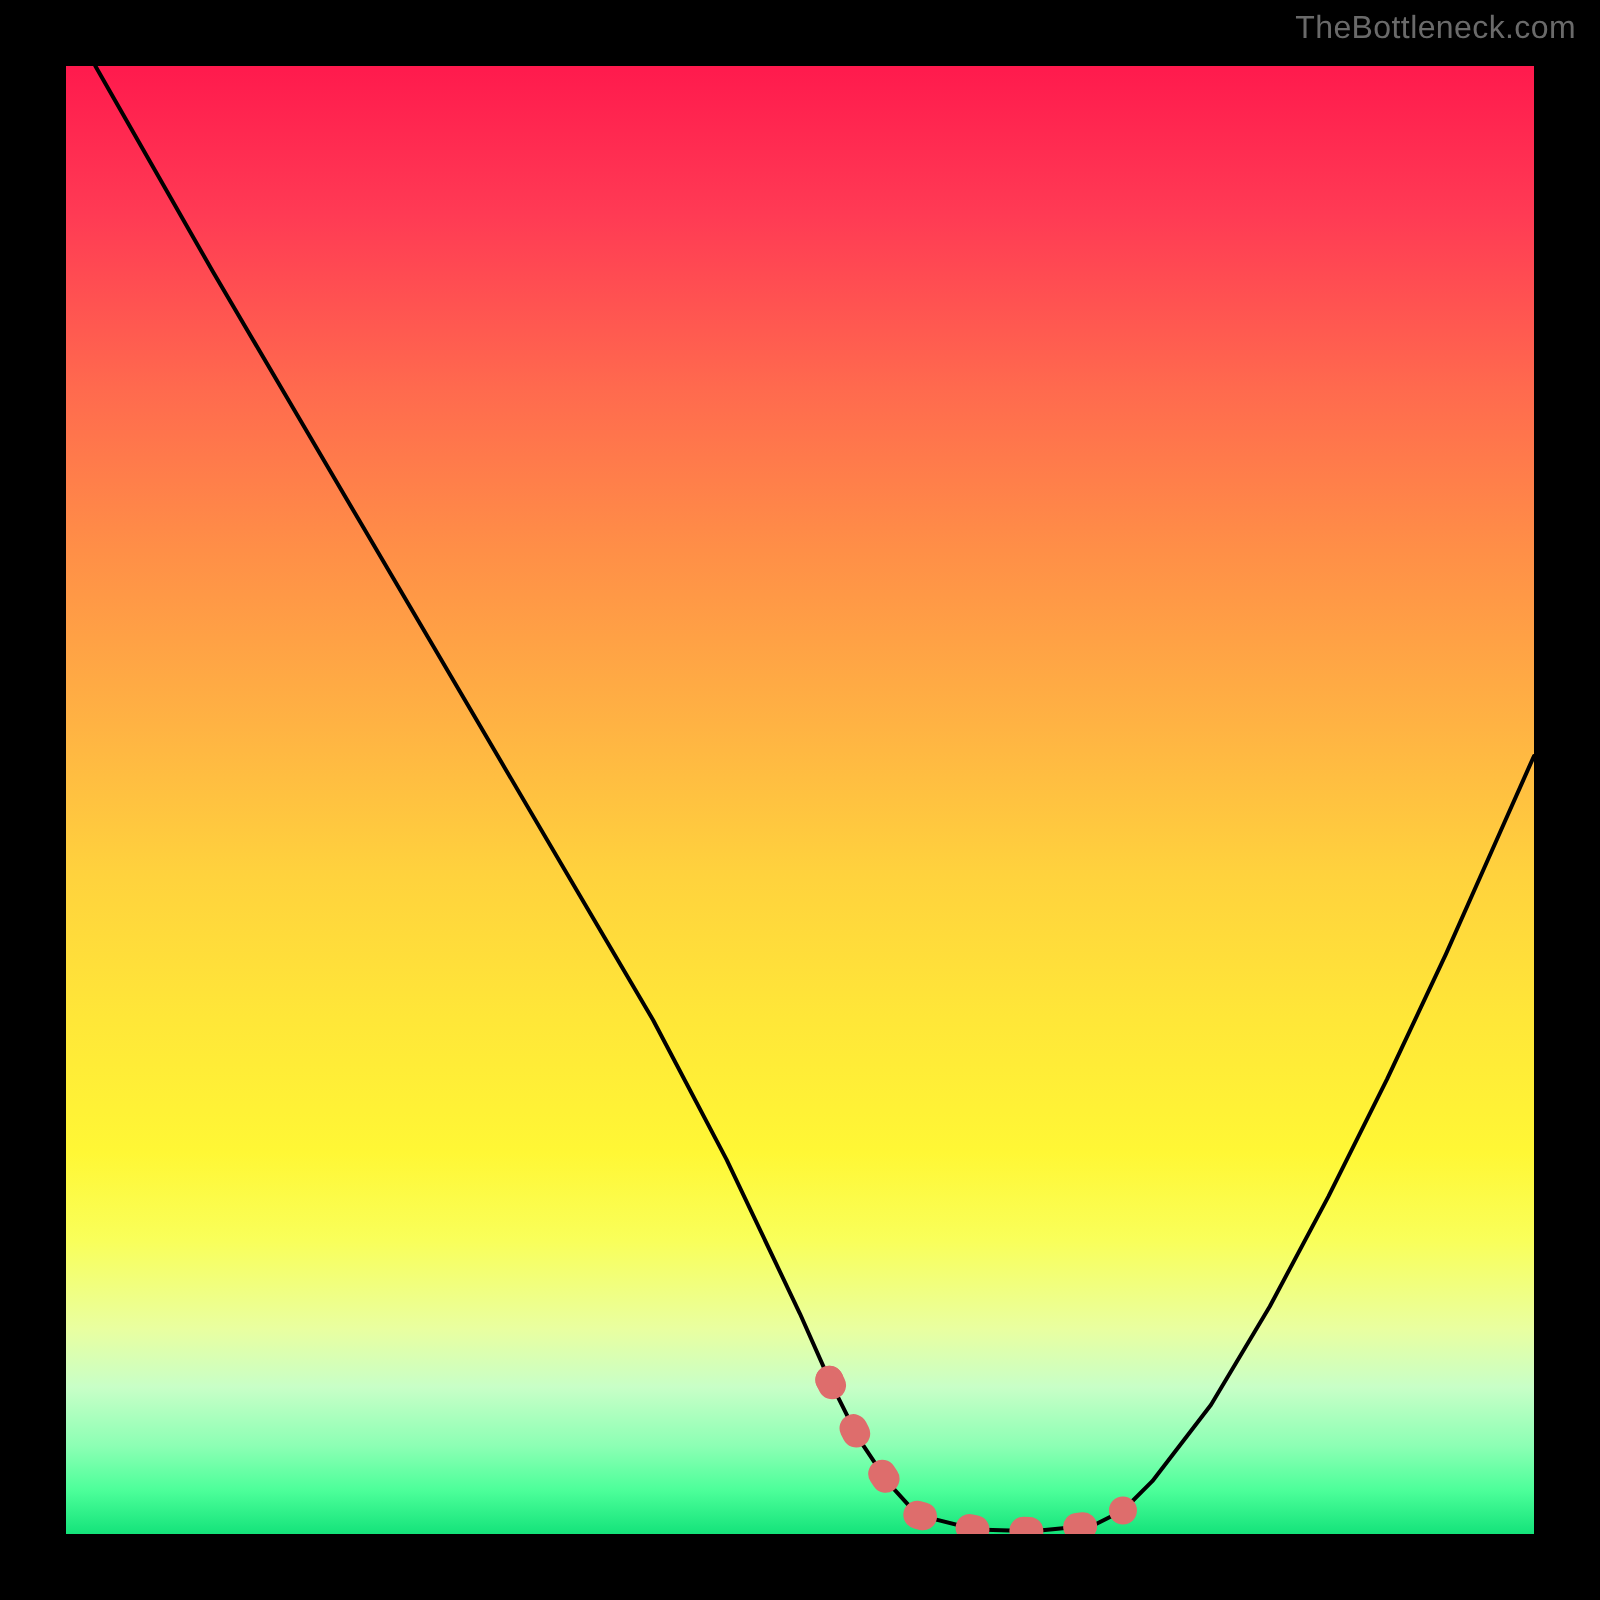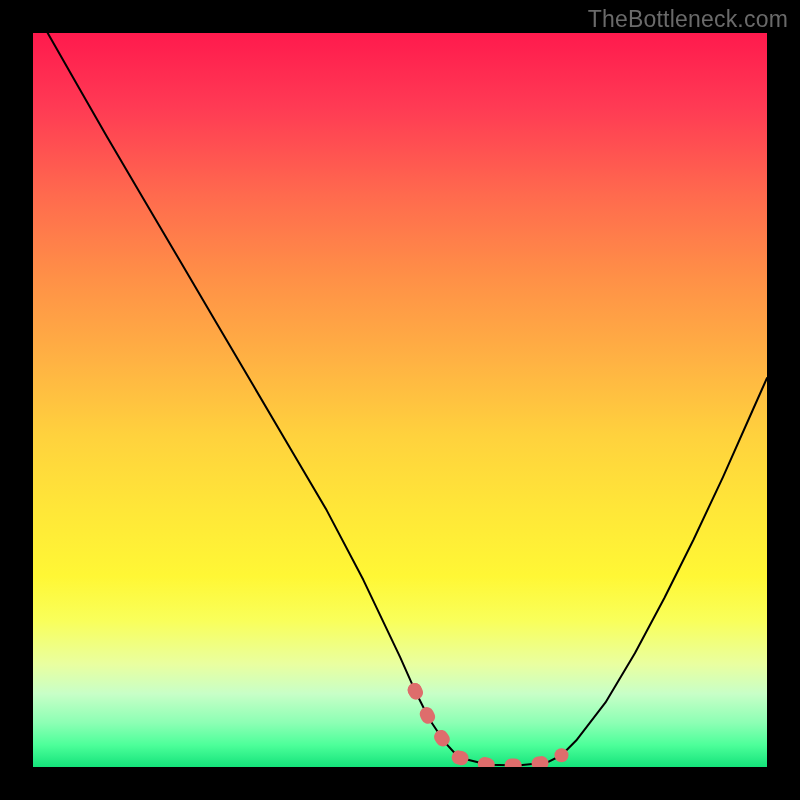--- a/index.html
+++ b/index.html
@@ -46,21 +46,21 @@
     left: 0;
     top: 0;
     width: 734px;
     height: 734px;
   }
   .watermark {
     position: absolute;
     top: 6px;
     right: 12px;
     color: #6a6a6a;
-    font-size: 23px;
+    font-size: 16px;
     font-weight: 500;
     letter-spacing: 0.2px;
     user-select: none;
   }
 </style>
 </head>
 <body>
 
 <div class="frame">
   <div class="plot-area">

